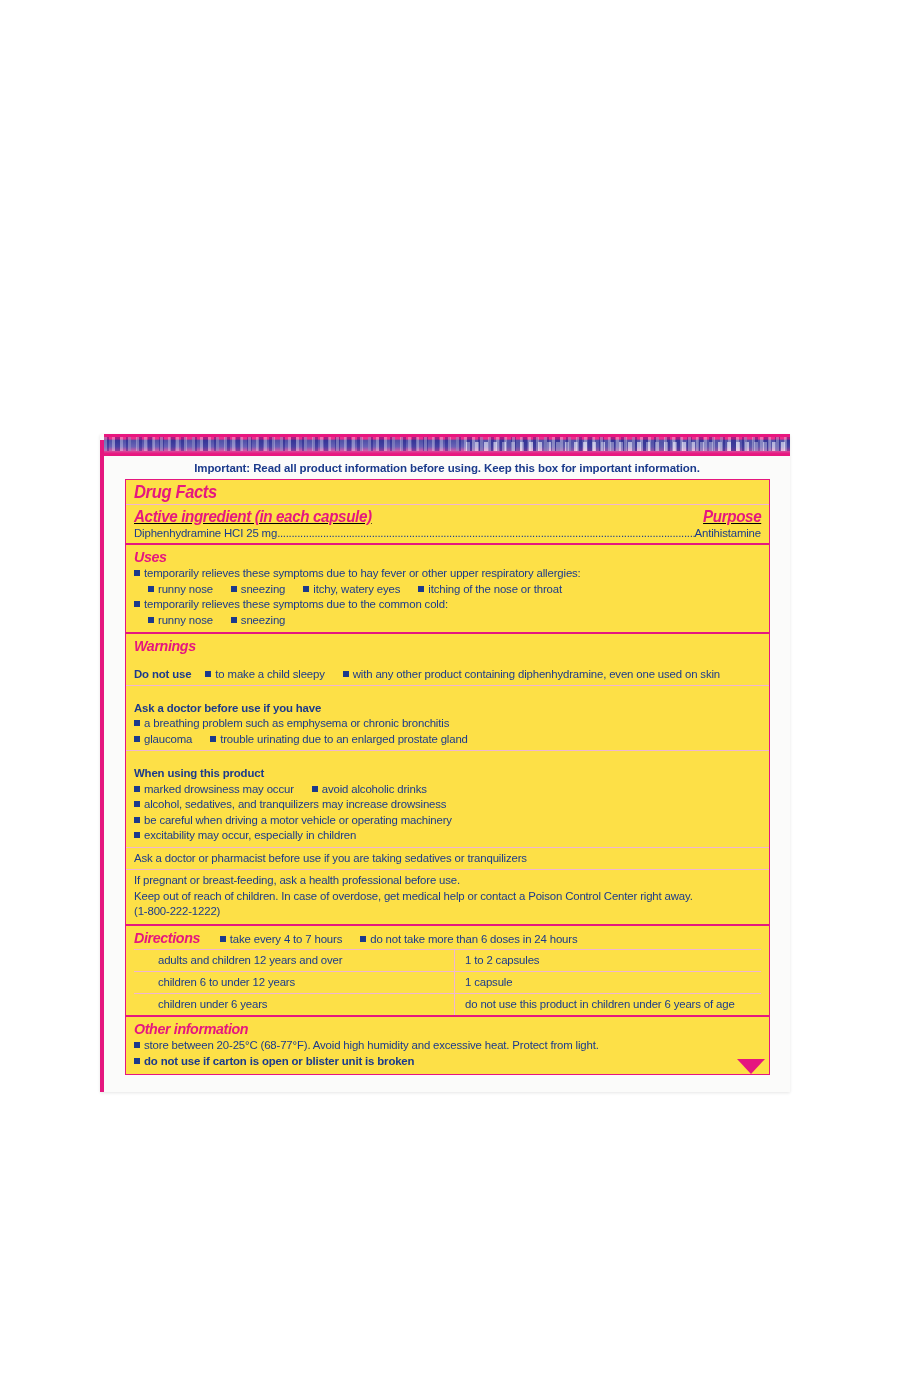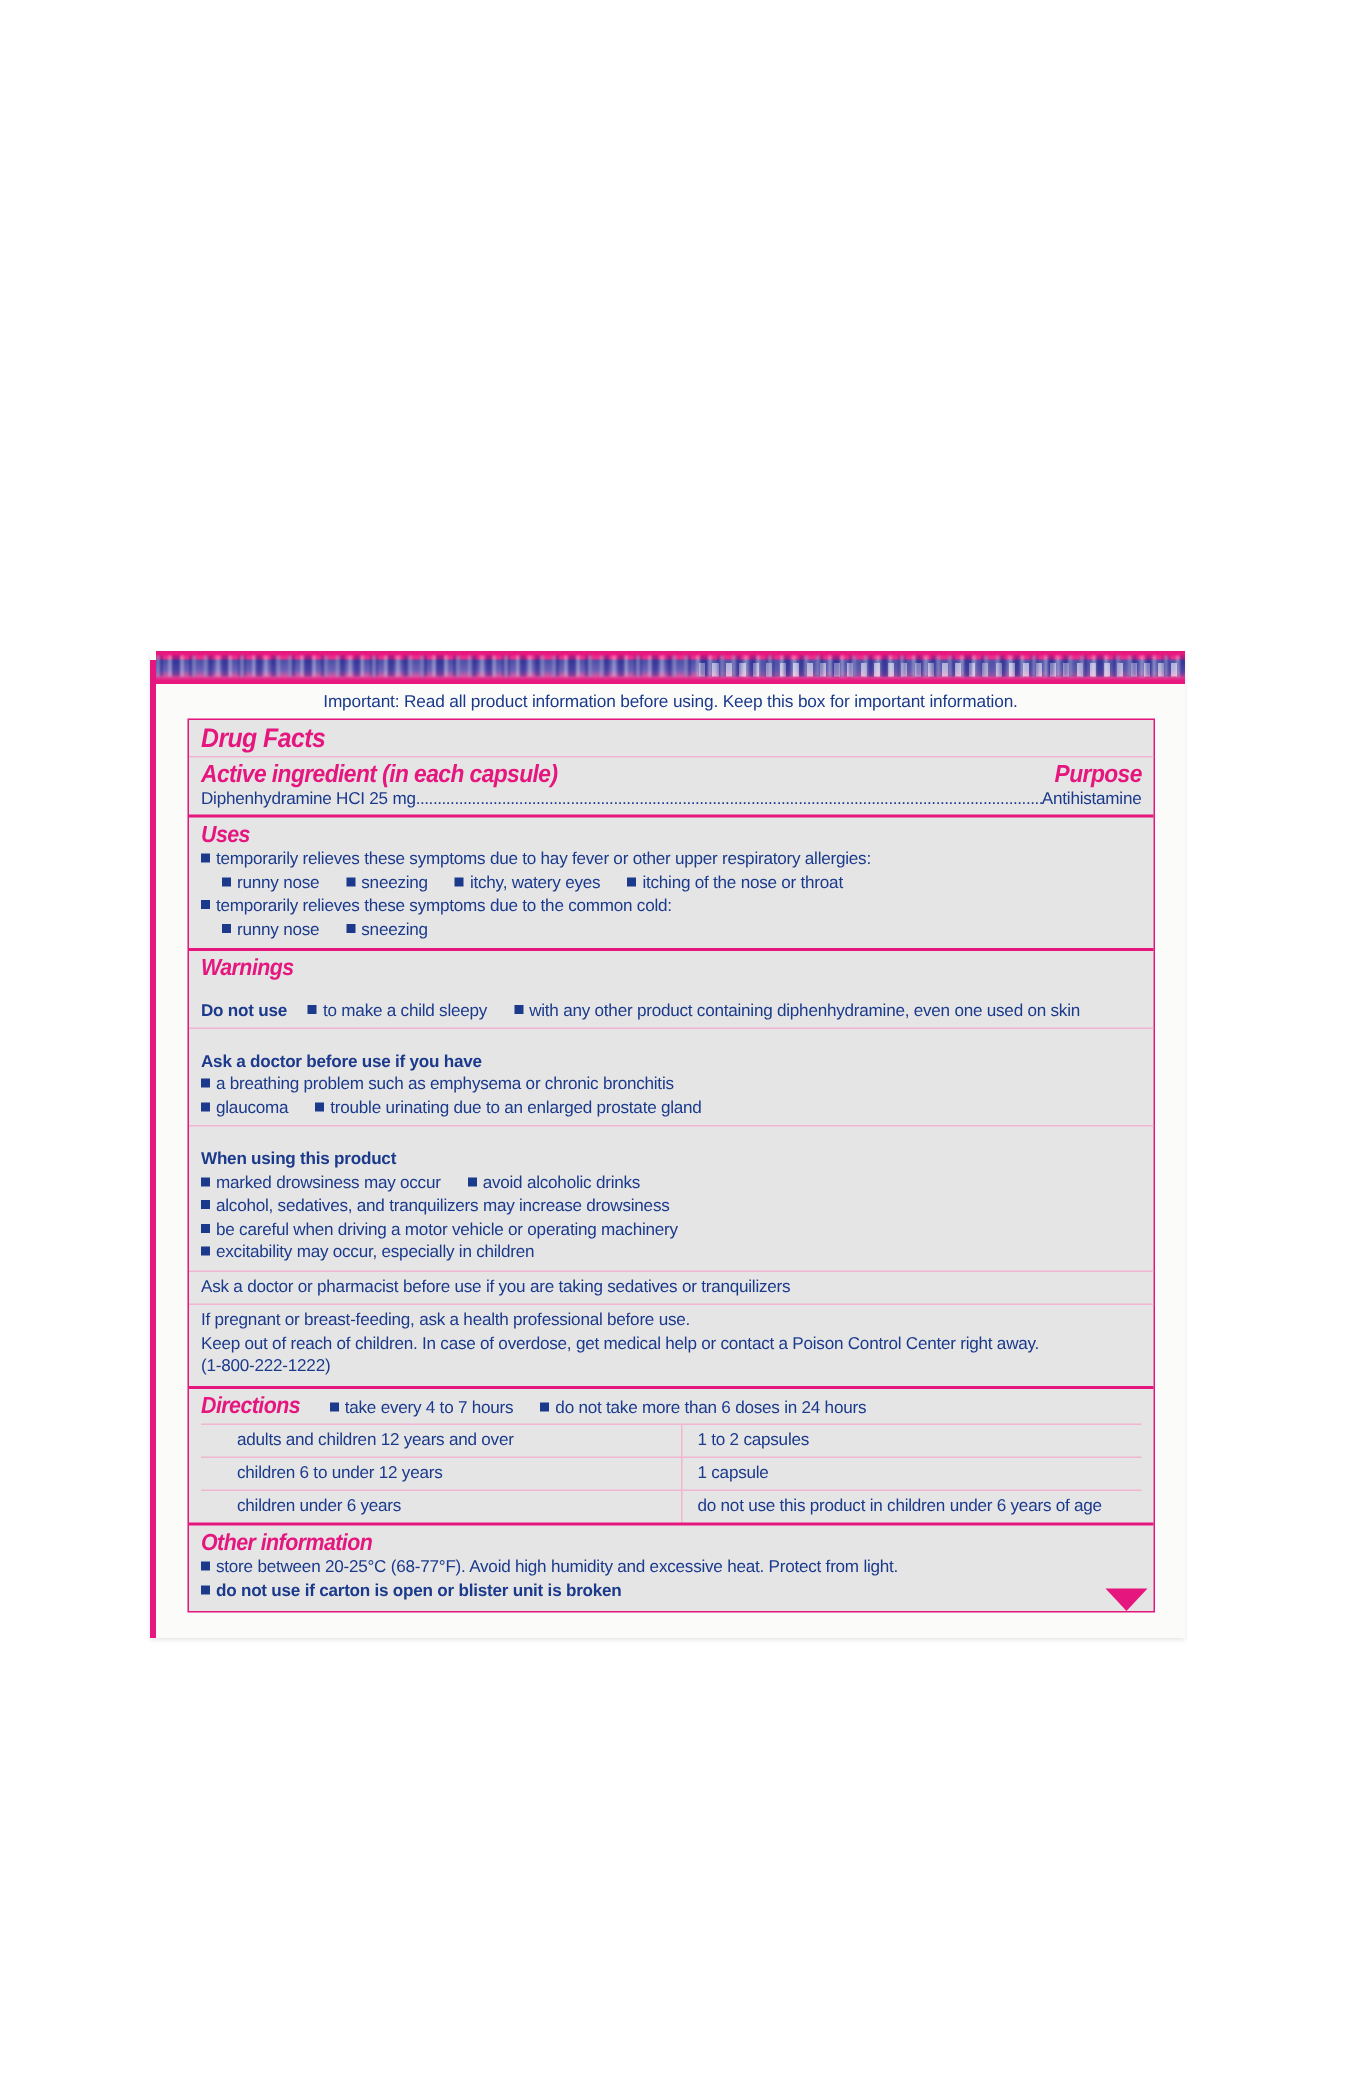--- a/index.html
+++ b/index.html
@@ -73,33 +73,33 @@
   }
 
   
   #important-line {
     position: absolute;
     left: 4px;
     top: 24px;
     width: 686px;
     text-align: center;
     color: #1b3a8c;
-    font-weight: normal;
+    font-weight: bold;
     font-size: 11.5px;
     letter-spacing: -0.1px;
     line-height: 20px;
   }
 
   
   #df-panel {
     position: absolute;
     left: 25px;
     top: 45px;
     width: 645px;
-    background: #e5e5e5;
+    background: #fde047;
     border: 1.4px solid #e5177f;
     box-sizing: border-box;
     padding: 0;
   }
 
   .sec {
     padding: 3px 8px 4px 8px;
     box-sizing: border-box;
   }
   .sec.major-top { border-top: 2.2px solid #e5177f; }
@@ -171,20 +171,21 @@
     align-items: baseline;
     margin-right: 18px;
   }
   .inline-bullets.indent { padding-left: 14px; }
 
   
   #ai-head {
     display: flex;
     justify-content: space-between;
     align-items: flex-end;
+    text-decoration: underline;
   }
   #ai-line {
     display: flex;
     align-items: center;
     color: #1b3a8c;
     font-size: 11.4px;
     line-height: 14px;
     letter-spacing: -0.15px;
     white-space: nowrap;
     overflow: hidden;

